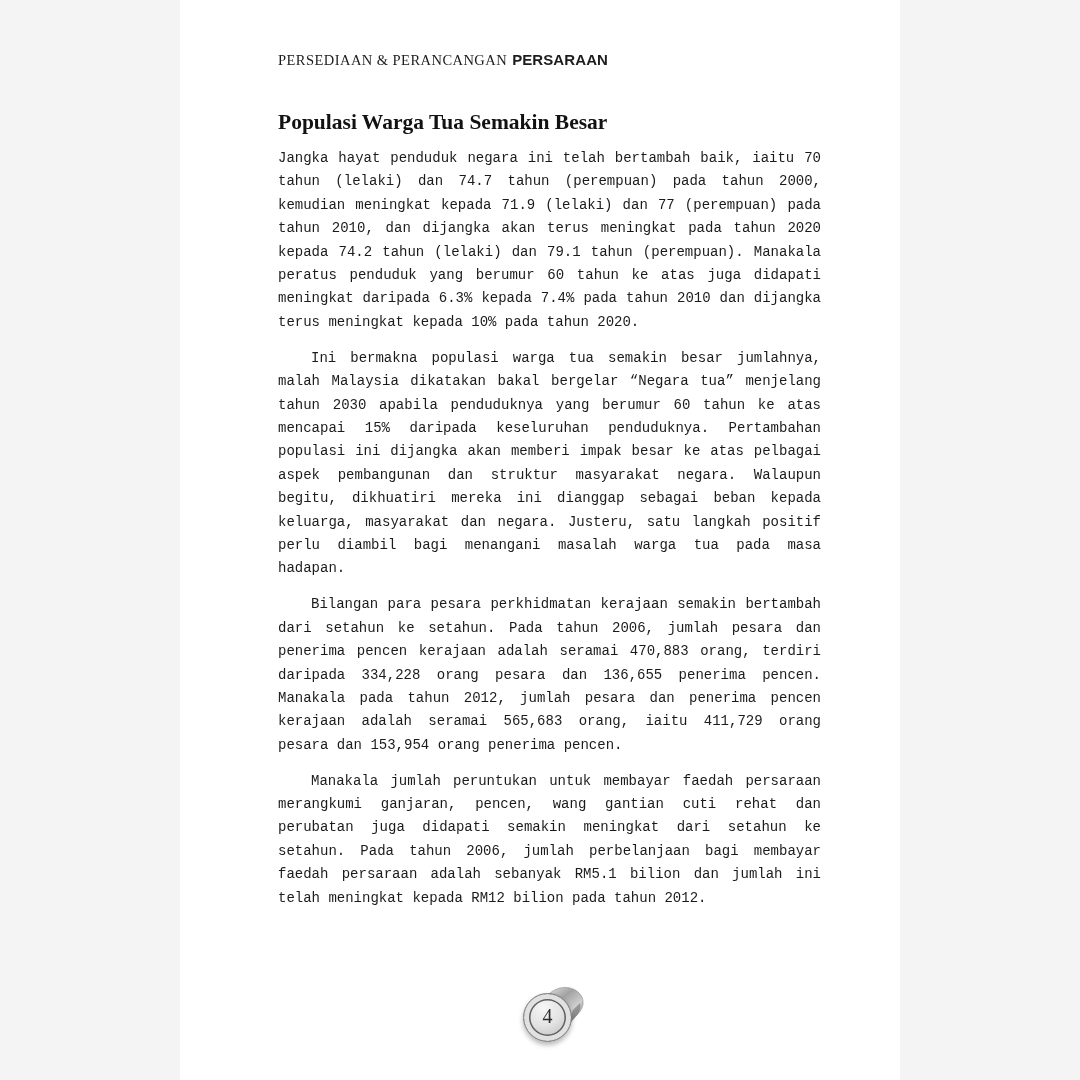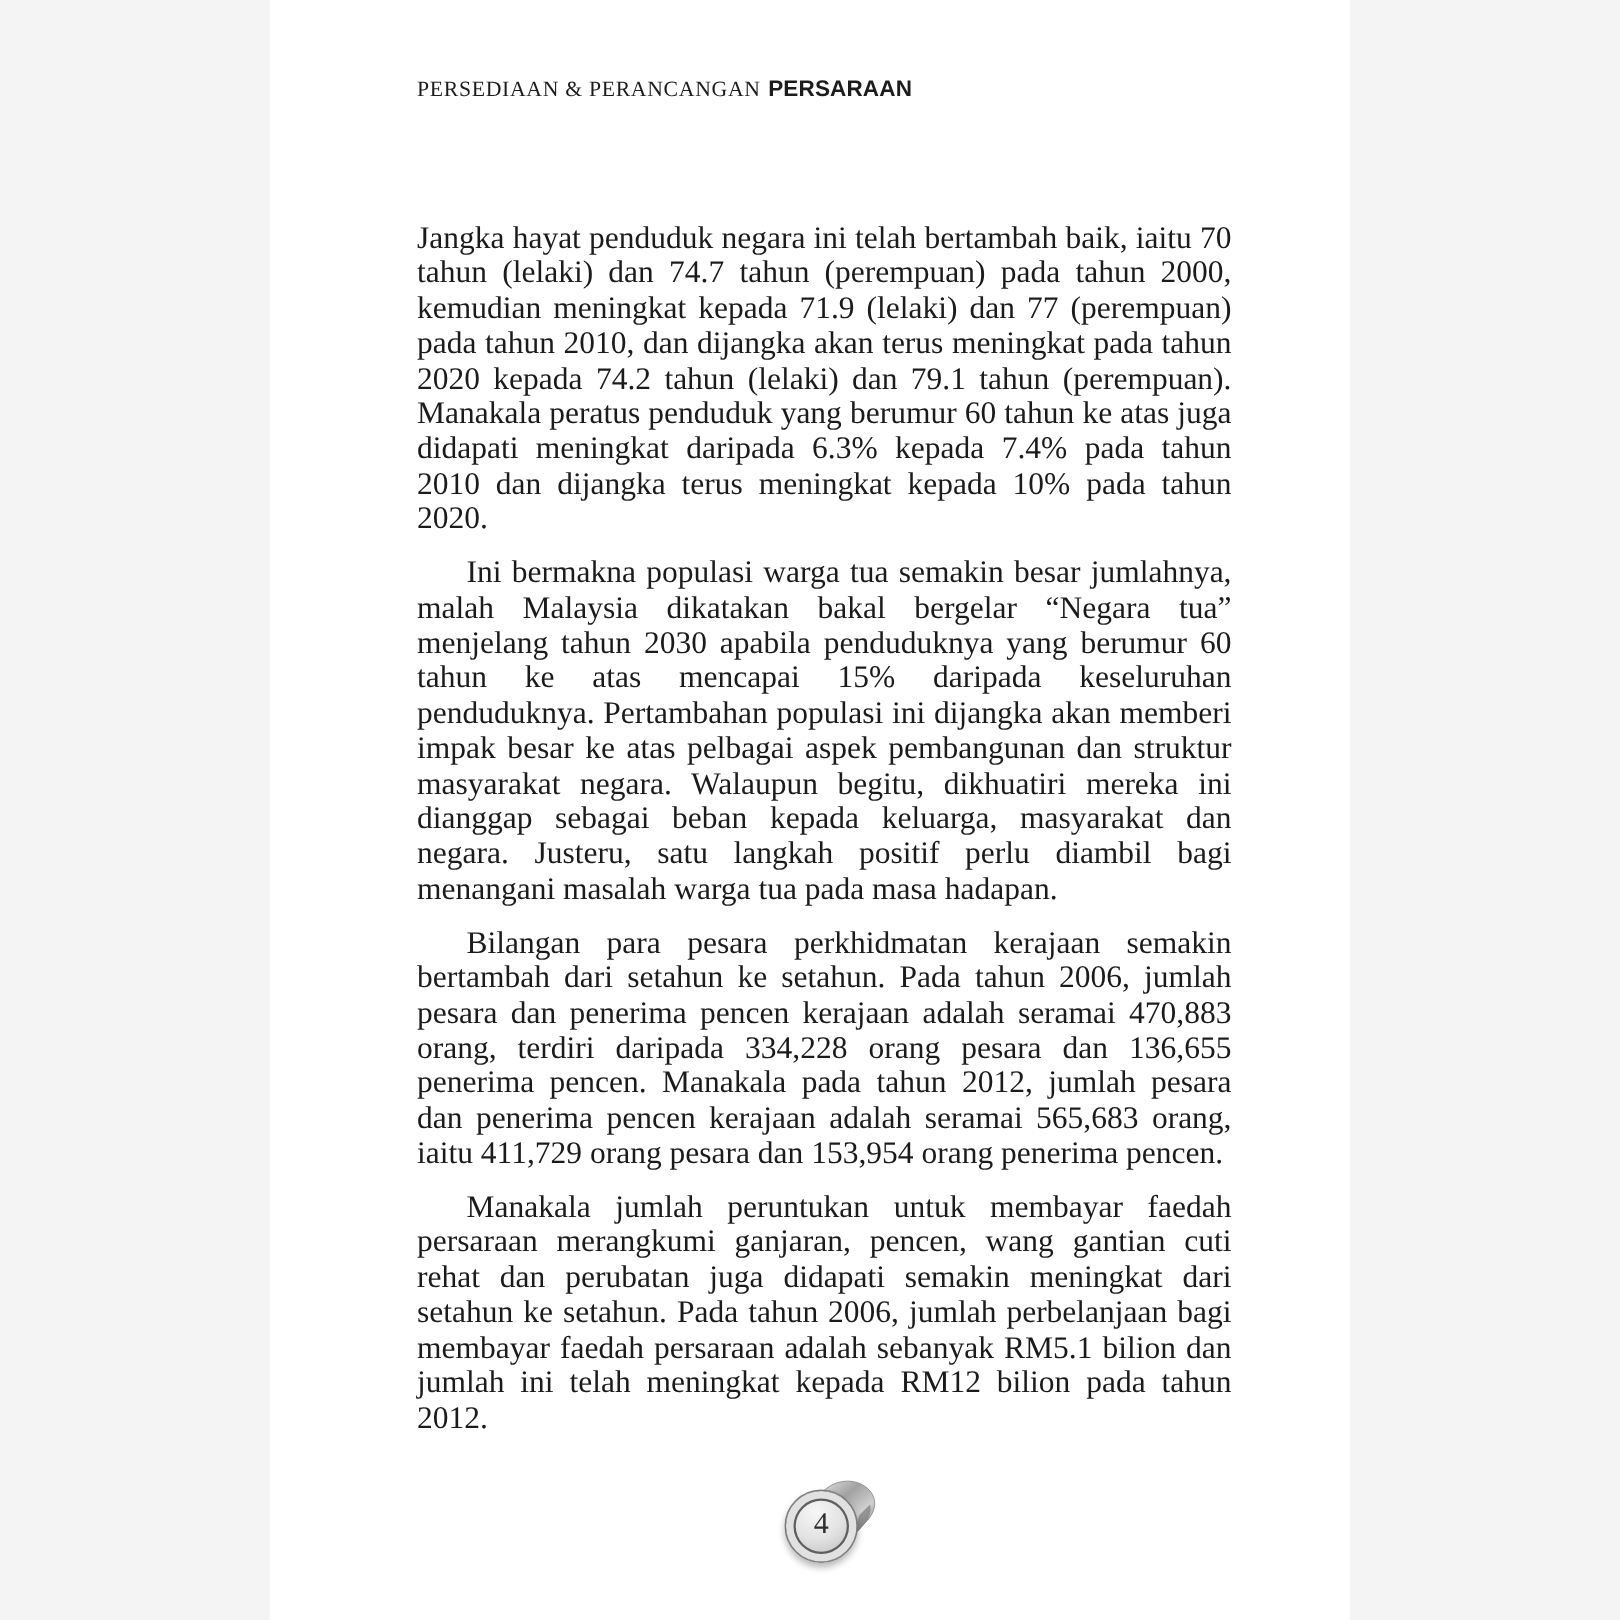--- a/index.html
+++ b/index.html
@@ -42,22 +42,22 @@
     color: #121212;
     white-space: nowrap;
   }
   .text-block {
     position: absolute;
     left: 98px; top: 147px;
     width: 543px;
   }
   .body-par {
     margin: 0 0 12.5px 0;
-    font-family: Liberation Serif, serif;
-    font-size: 21px;
+    font-family: Liberation Mono, monospace;
+    font-size: 14px;
     line-height: 23.4px;
     text-align: justify;
     color: #1b1b1b;
   }
   .body-par.indent { text-indent: 33px; }
 
   
   .page-badge {
     position: absolute;
     left: 337px; top: 984px;
@@ -92,20 +92,21 @@
 </style>
 </head>
 <body>
 
 <div class="sheet">
 
   <div class="running-header">
     <span>PERSEDIAAN &amp; PERANCANGAN</span><span class="rh-bold">PERSARAAN</span>
   </div>
 
+  <h1 class="section-heading">Populasi Warga Tua Semakin Besar</h1>
 
   <div class="text-block">
     <p class="body-par">Jangka hayat penduduk negara ini telah bertambah baik, iaitu 70 tahun (lelaki) dan 74.7 tahun (perempuan) pada tahun 2000, kemudian meningkat kepada 71.9 (lelaki) dan 77 (perempuan) pada tahun 2010, dan dijangka akan terus meningkat pada tahun 2020 kepada 74.2 tahun (lelaki) dan 79.1 tahun (perempuan). Manakala peratus penduduk yang berumur 60 tahun ke atas juga didapati meningkat daripada 6.3% kepada 7.4% pada tahun 2010 dan dijangka terus meningkat kepada 10% pada tahun 2020.</p>
     <p class="body-par indent">Ini bermakna populasi warga tua semakin besar jumlahnya, malah Malaysia dikatakan bakal bergelar “Negara tua” menjelang tahun 2030 apabila penduduknya yang berumur 60 tahun ke atas mencapai 15% daripada keseluruhan penduduknya. Pertambahan populasi ini dijangka akan memberi impak besar ke atas pelbagai aspek pembangunan dan struktur masyarakat negara. Walaupun begitu, dikhuatiri mereka ini dianggap sebagai beban kepada keluarga, masyarakat dan negara. Justeru, satu langkah positif perlu diambil bagi menangani masalah warga tua pada masa hadapan.</p>
     <p class="body-par indent">Bilangan para pesara perkhidmatan kerajaan semakin bertambah dari setahun ke setahun. Pada tahun 2006, jumlah pesara dan penerima pencen kerajaan adalah seramai 470,883 orang, terdiri daripada 334,228 orang pesara dan 136,655 penerima pencen. Manakala pada tahun 2012, jumlah pesara dan penerima pencen kerajaan adalah seramai 565,683 orang, iaitu 411,729 orang pesara dan 153,954 orang penerima pencen.</p>
     <p class="body-par indent">Manakala jumlah peruntukan untuk membayar faedah persaraan merangkumi ganjaran, pencen, wang gantian cuti rehat dan perubatan juga didapati semakin meningkat dari setahun ke setahun. Pada tahun 2006, jumlah perbelanjaan bagi membayar faedah persaraan adalah sebanyak RM5.1 bilion dan jumlah ini telah meningkat kepada RM12 bilion pada tahun 2012.</p>
   </div>
 
   <div class="page-badge">
     <svg class="ribbon-svg" width="78" height="62" viewBox="0 0 78 62">

